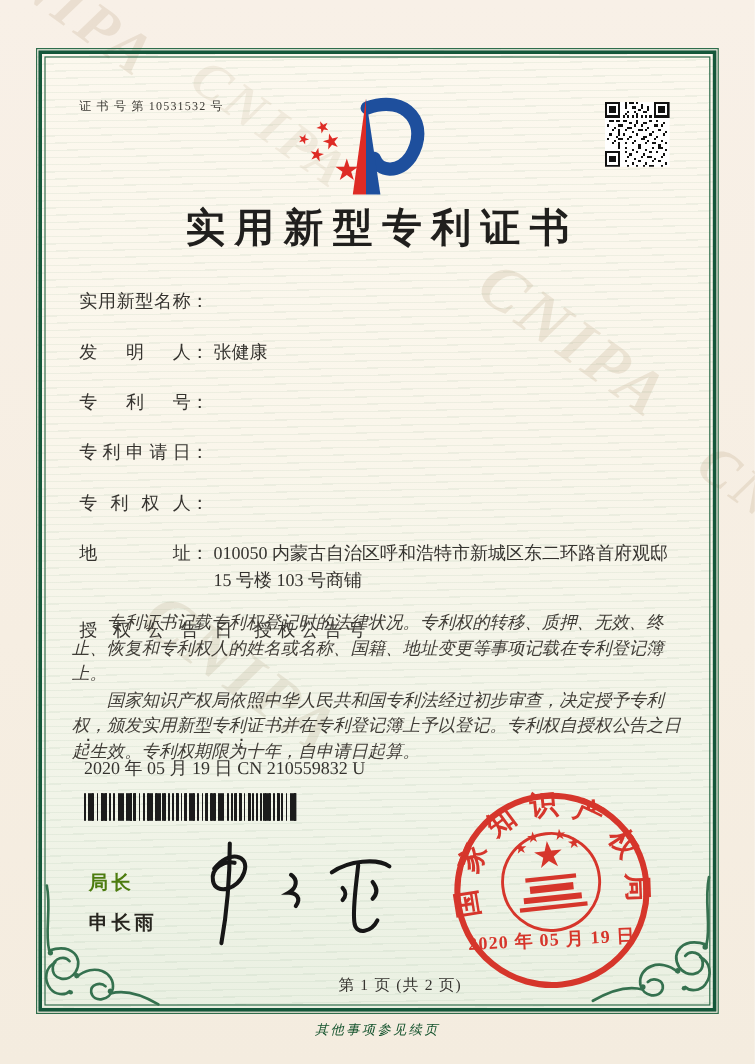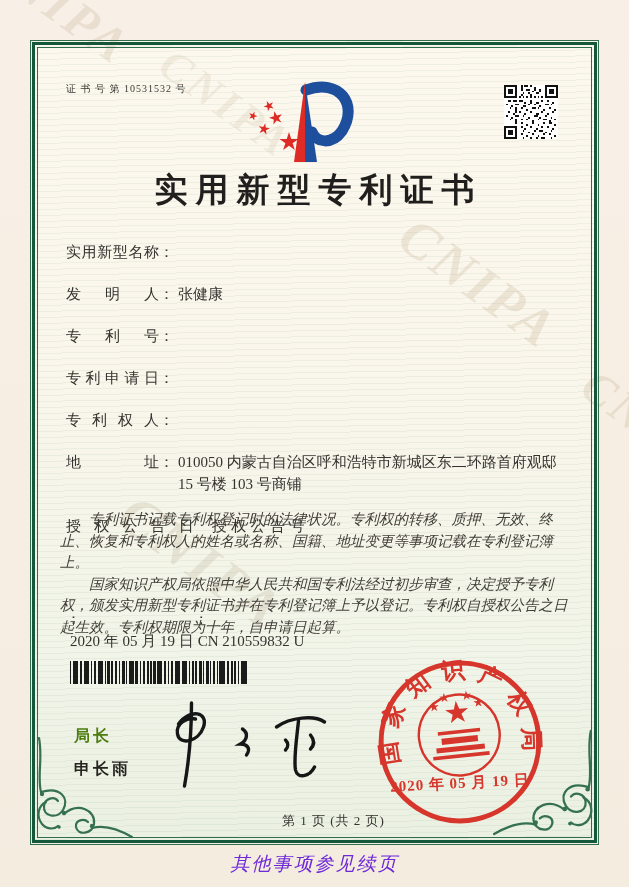--- a/index.html
+++ b/index.html
@@ -62,21 +62,21 @@
   .handsign{left:148px;top:696px;width:200px;height:100px;}
 
   .seal{left:368px;top:650px;width:184px;height:184px;opacity:.93;}
   .seal svg{transform:rotate(-6deg);}
   .seal-date{position:absolute;left:0;top:124px;width:100%;text-align:center;
     font-weight:700;font-size:15px;letter-spacing:1px;color:#d5281e;transform:rotate(-3deg);}
 
   .pagenum{left:0;top:812px;width:629px;text-align:center;font-size:13px;
     letter-spacing:1px;color:#35332f;margin-left:19px;}
   .footer{left:0;top:851px;width:629px;text-align:center;font-style:italic;
-    font-size:19px;letter-spacing:2px;color:#6d28d9;}
+    font-size:11px;letter-spacing:2px;color:#14532d;}
 
   .fl{z-index:4;}
   .fl-left{left:32px;top:736px;width:104px;height:104px;}
   .fl-right{left:492px;top:726px;width:104px;height:114px;transform:scaleX(-1);}
 </style>
 </head>
 <body>
 
 <svg width="0" height="0" style="position:absolute">
   <defs>

